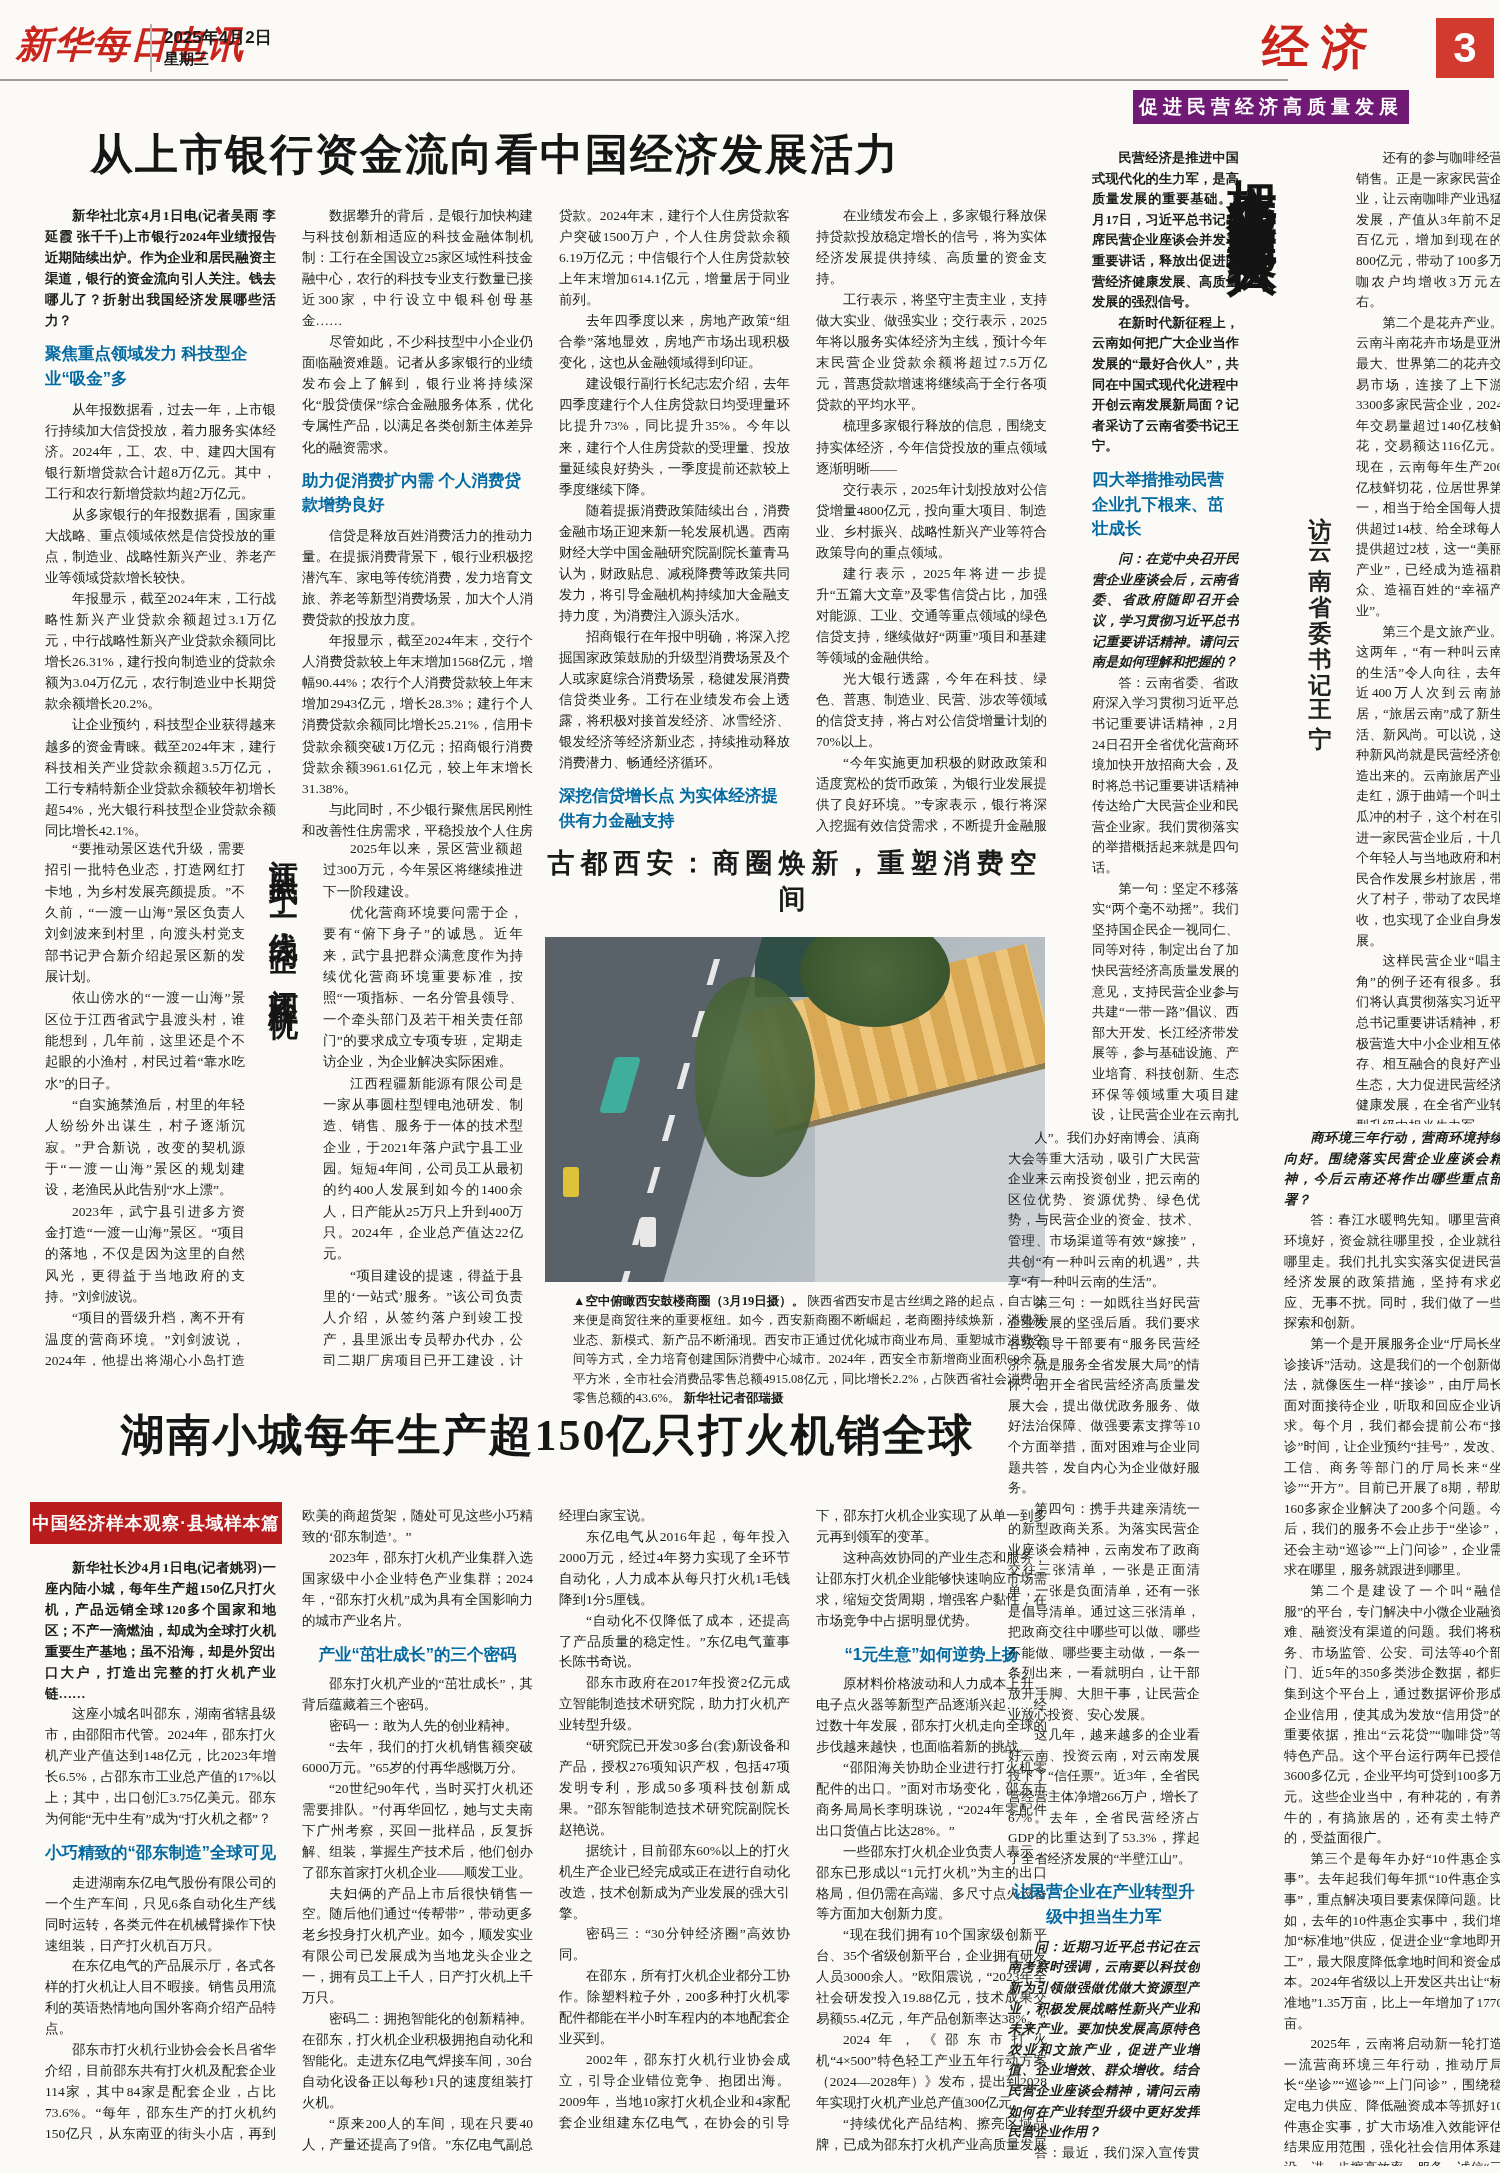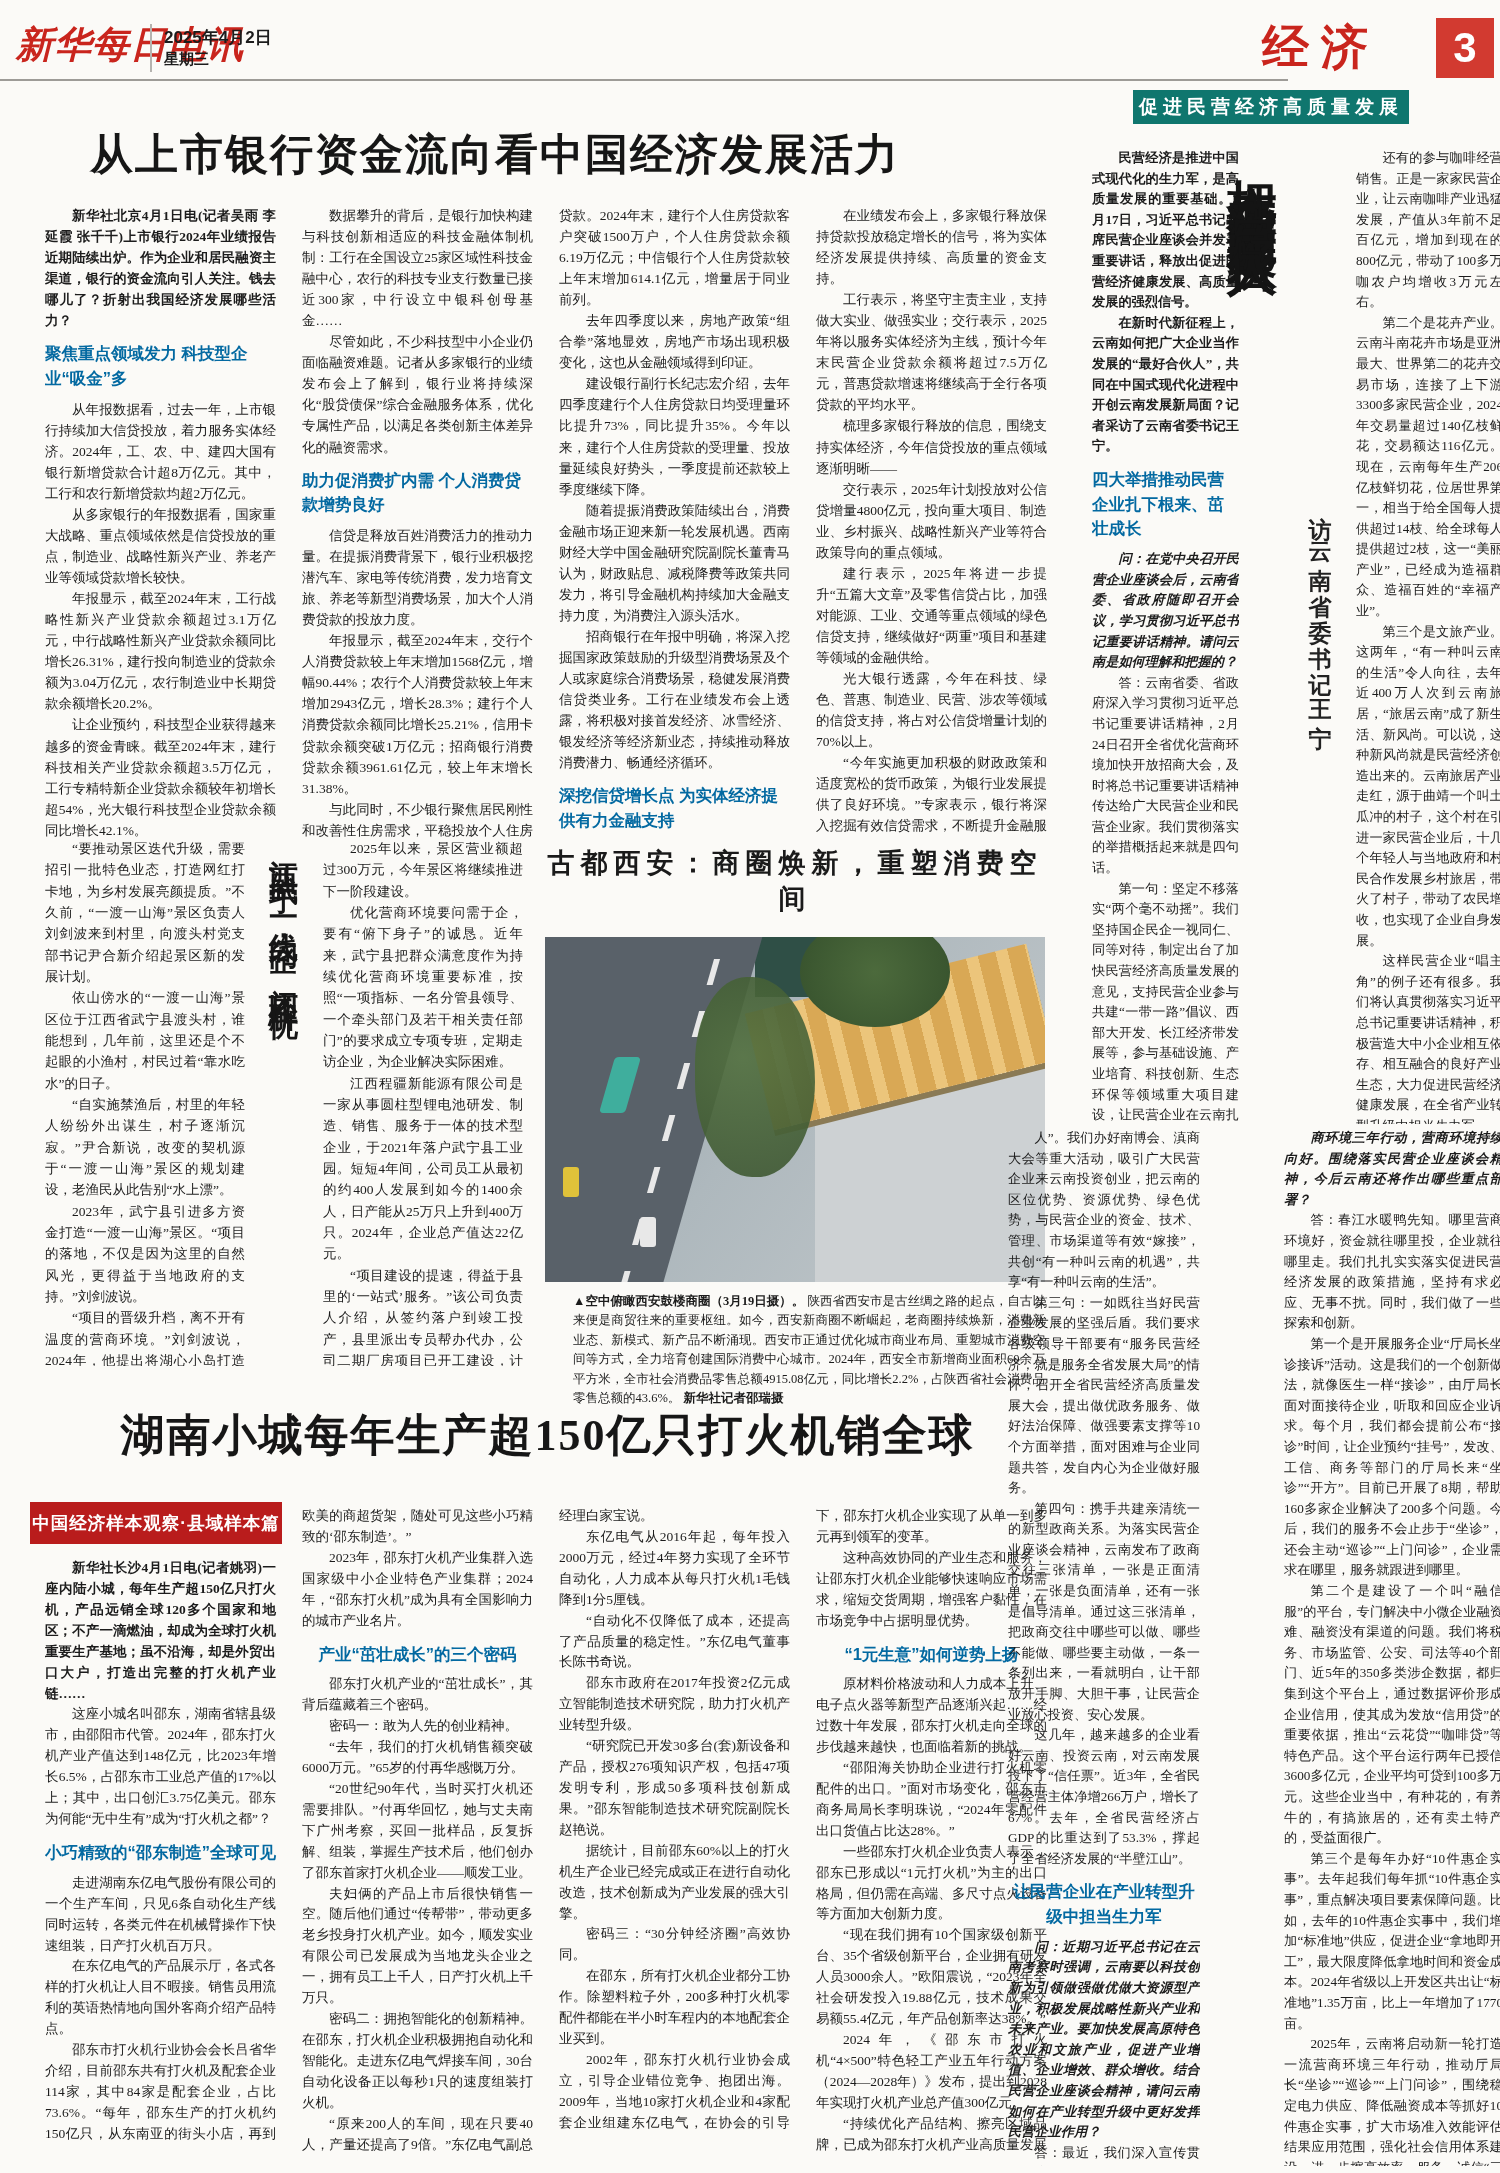--- a/index.html
+++ b/index.html
@@ -14,21 +14,21 @@
         font-family:"Liberation Sans",sans-serif;}
   .mast-week{position:absolute;left:164px;top:50px;font-size:15px;font-weight:700;
         font-family:"Liberation Sans",sans-serif;}
   .mast-rule{position:absolute;left:0;top:79px;width:1288px;height:2px;background:#9d9b97;}
   .section-title{position:absolute;left:1262px;top:16px;font-size:47px;font-weight:900;color:#c9251d;
         letter-spacing:12px;white-space:nowrap;}
   .page-num-box{position:absolute;left:1436px;top:18px;width:58px;height:60px;background:#d23a30;
         color:#fff;font-size:42px;font-weight:900;text-align:center;line-height:60px;
         font-family:"Liberation Sans",sans-serif;}
   
-  .blue-banner{position:absolute;left:1133px;top:90px;width:276px;height:34px;background:#0f766e;
+  .blue-banner{position:absolute;left:1133px;top:90px;width:276px;height:34px;background:#701a75;
         color:#fff;font-family:"Liberation Sans",sans-serif;font-size:19px;font-weight:700;
         letter-spacing:5px;text-align:center;line-height:34px;}
   
   .flow p{margin:0;text-indent:2em;text-align:justify;}
   .flow .lead{font-weight:700;}
   .flow .q{font-style:italic;font-weight:600;}
   .flow h3{font-family:"Liberation Sans","DejaVu Sans",sans-serif;font-size:16.5px;line-height:1.5;
         margin:10px 0 8px;font-weight:700;color:#0369a1;}
   .flow .spc{height:52px;}
   .center-subs h3{text-align:center;}

